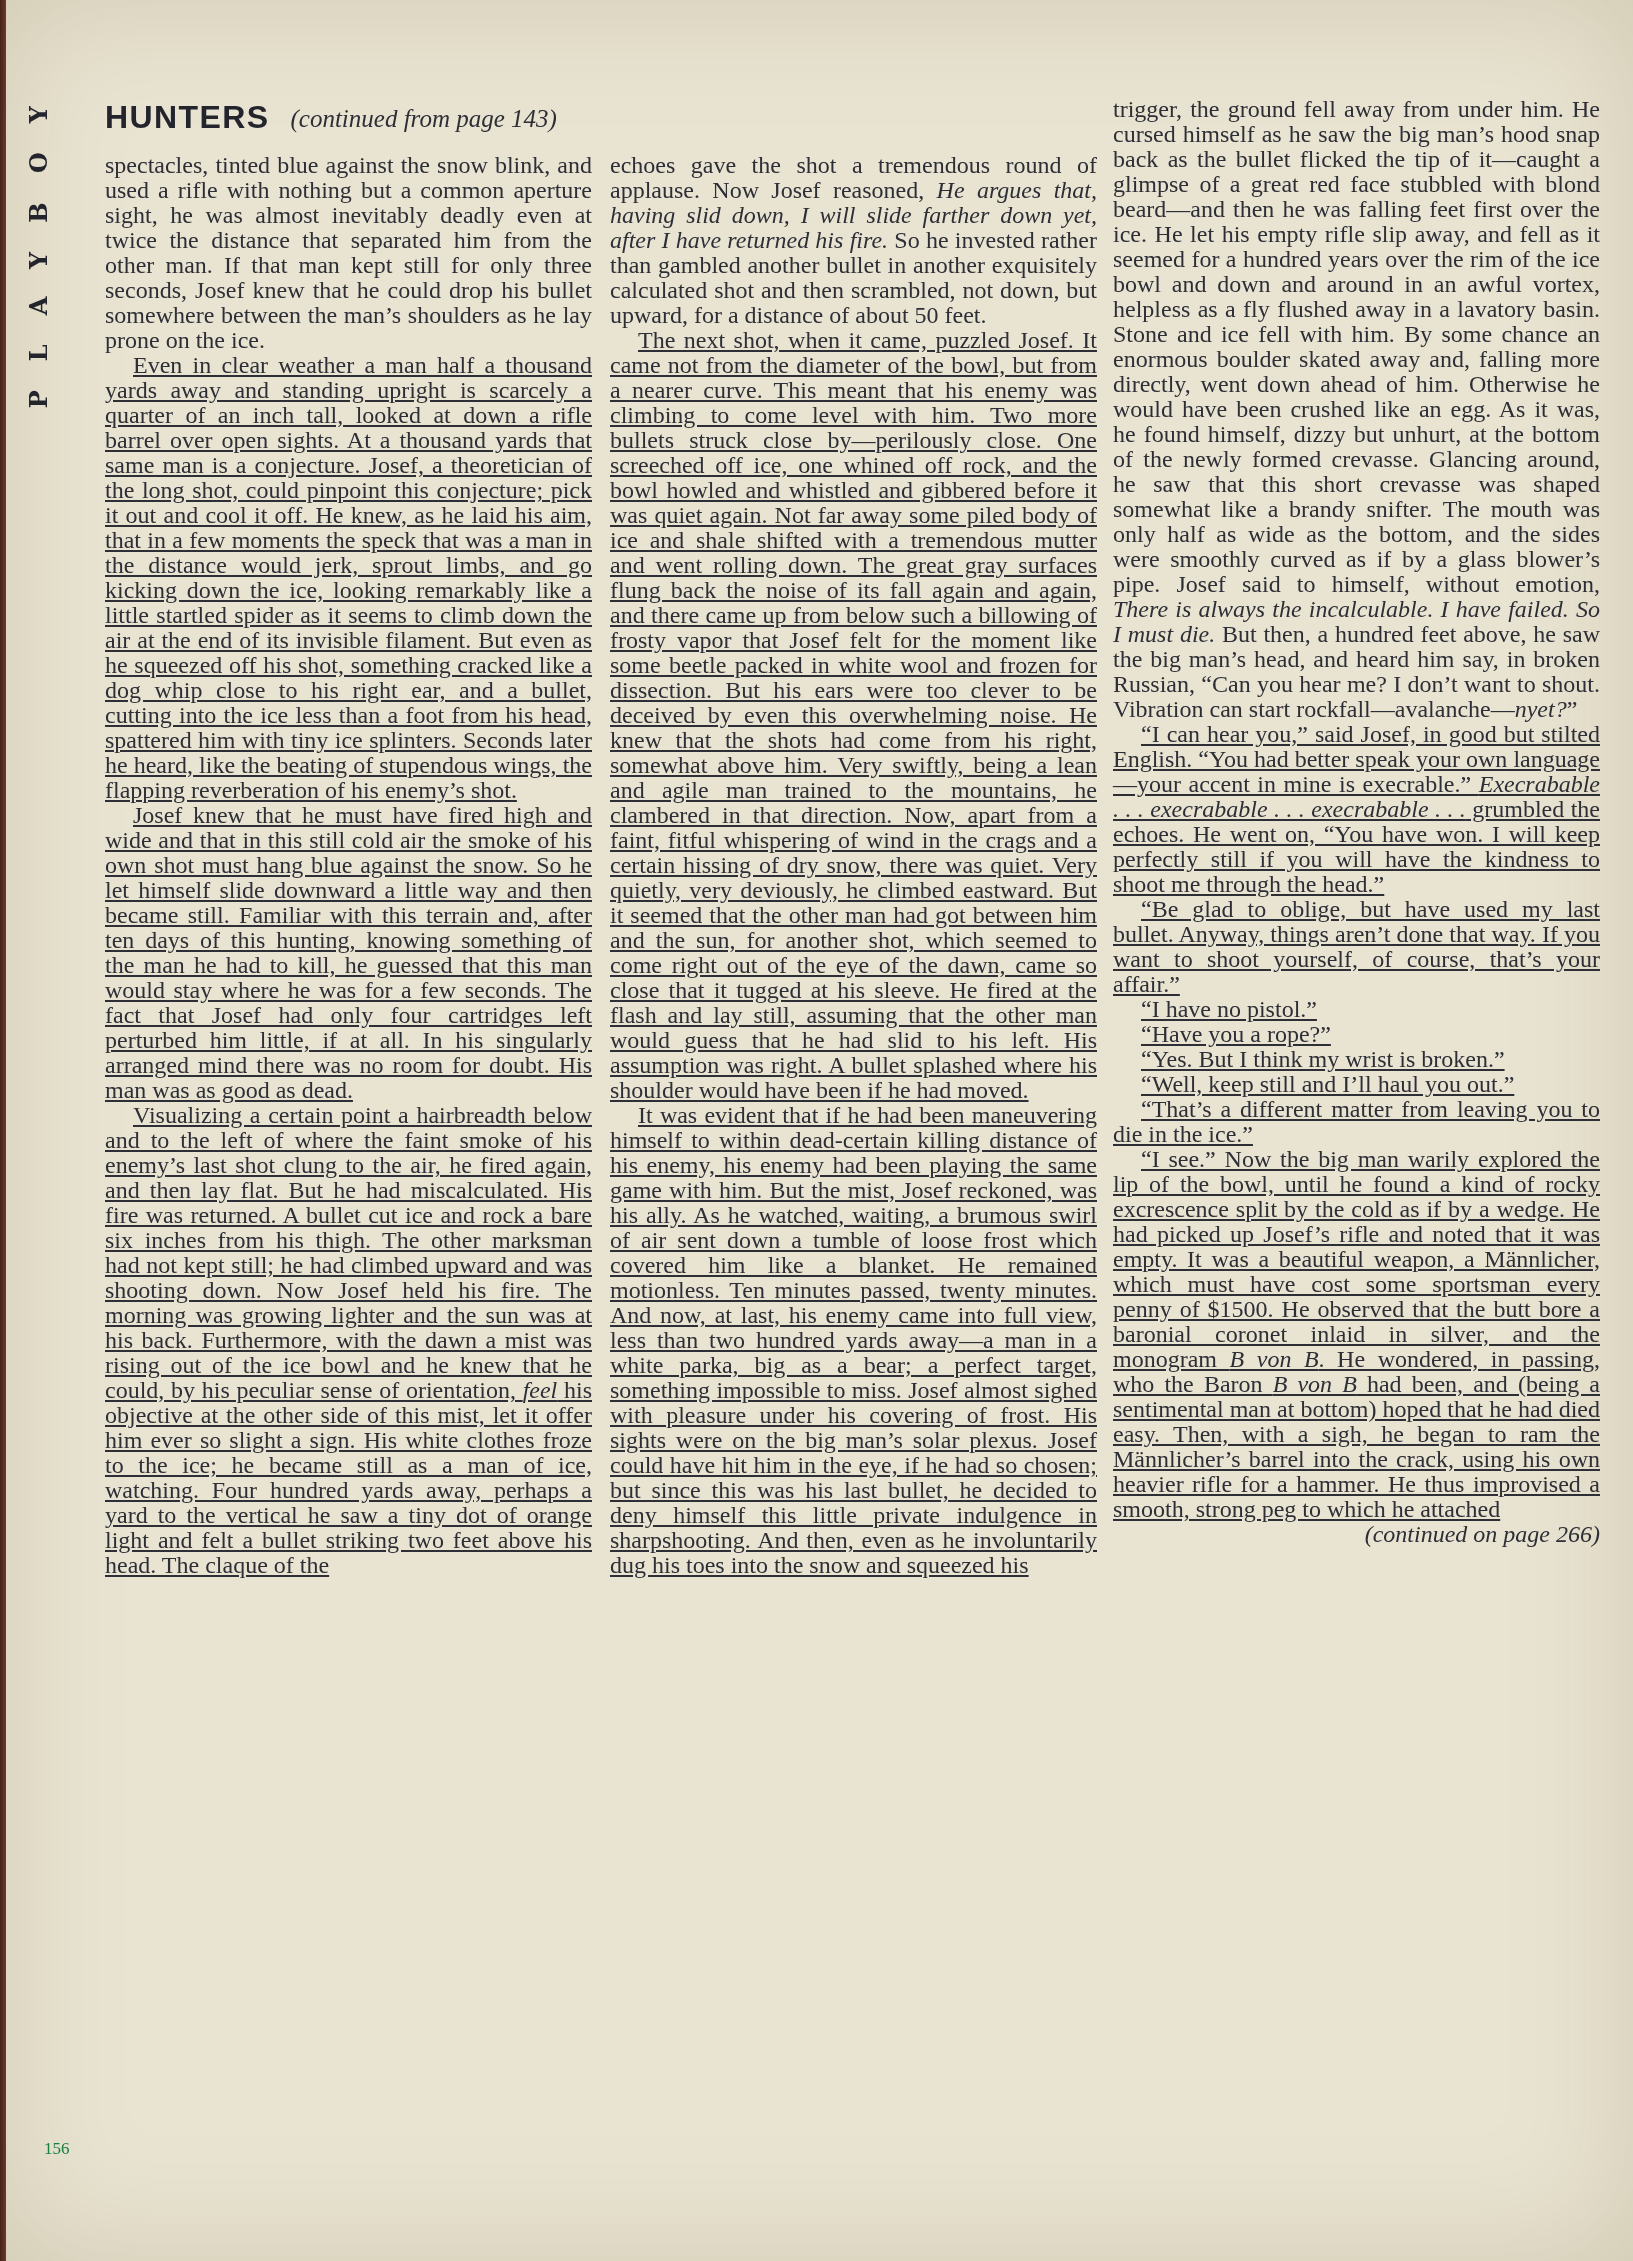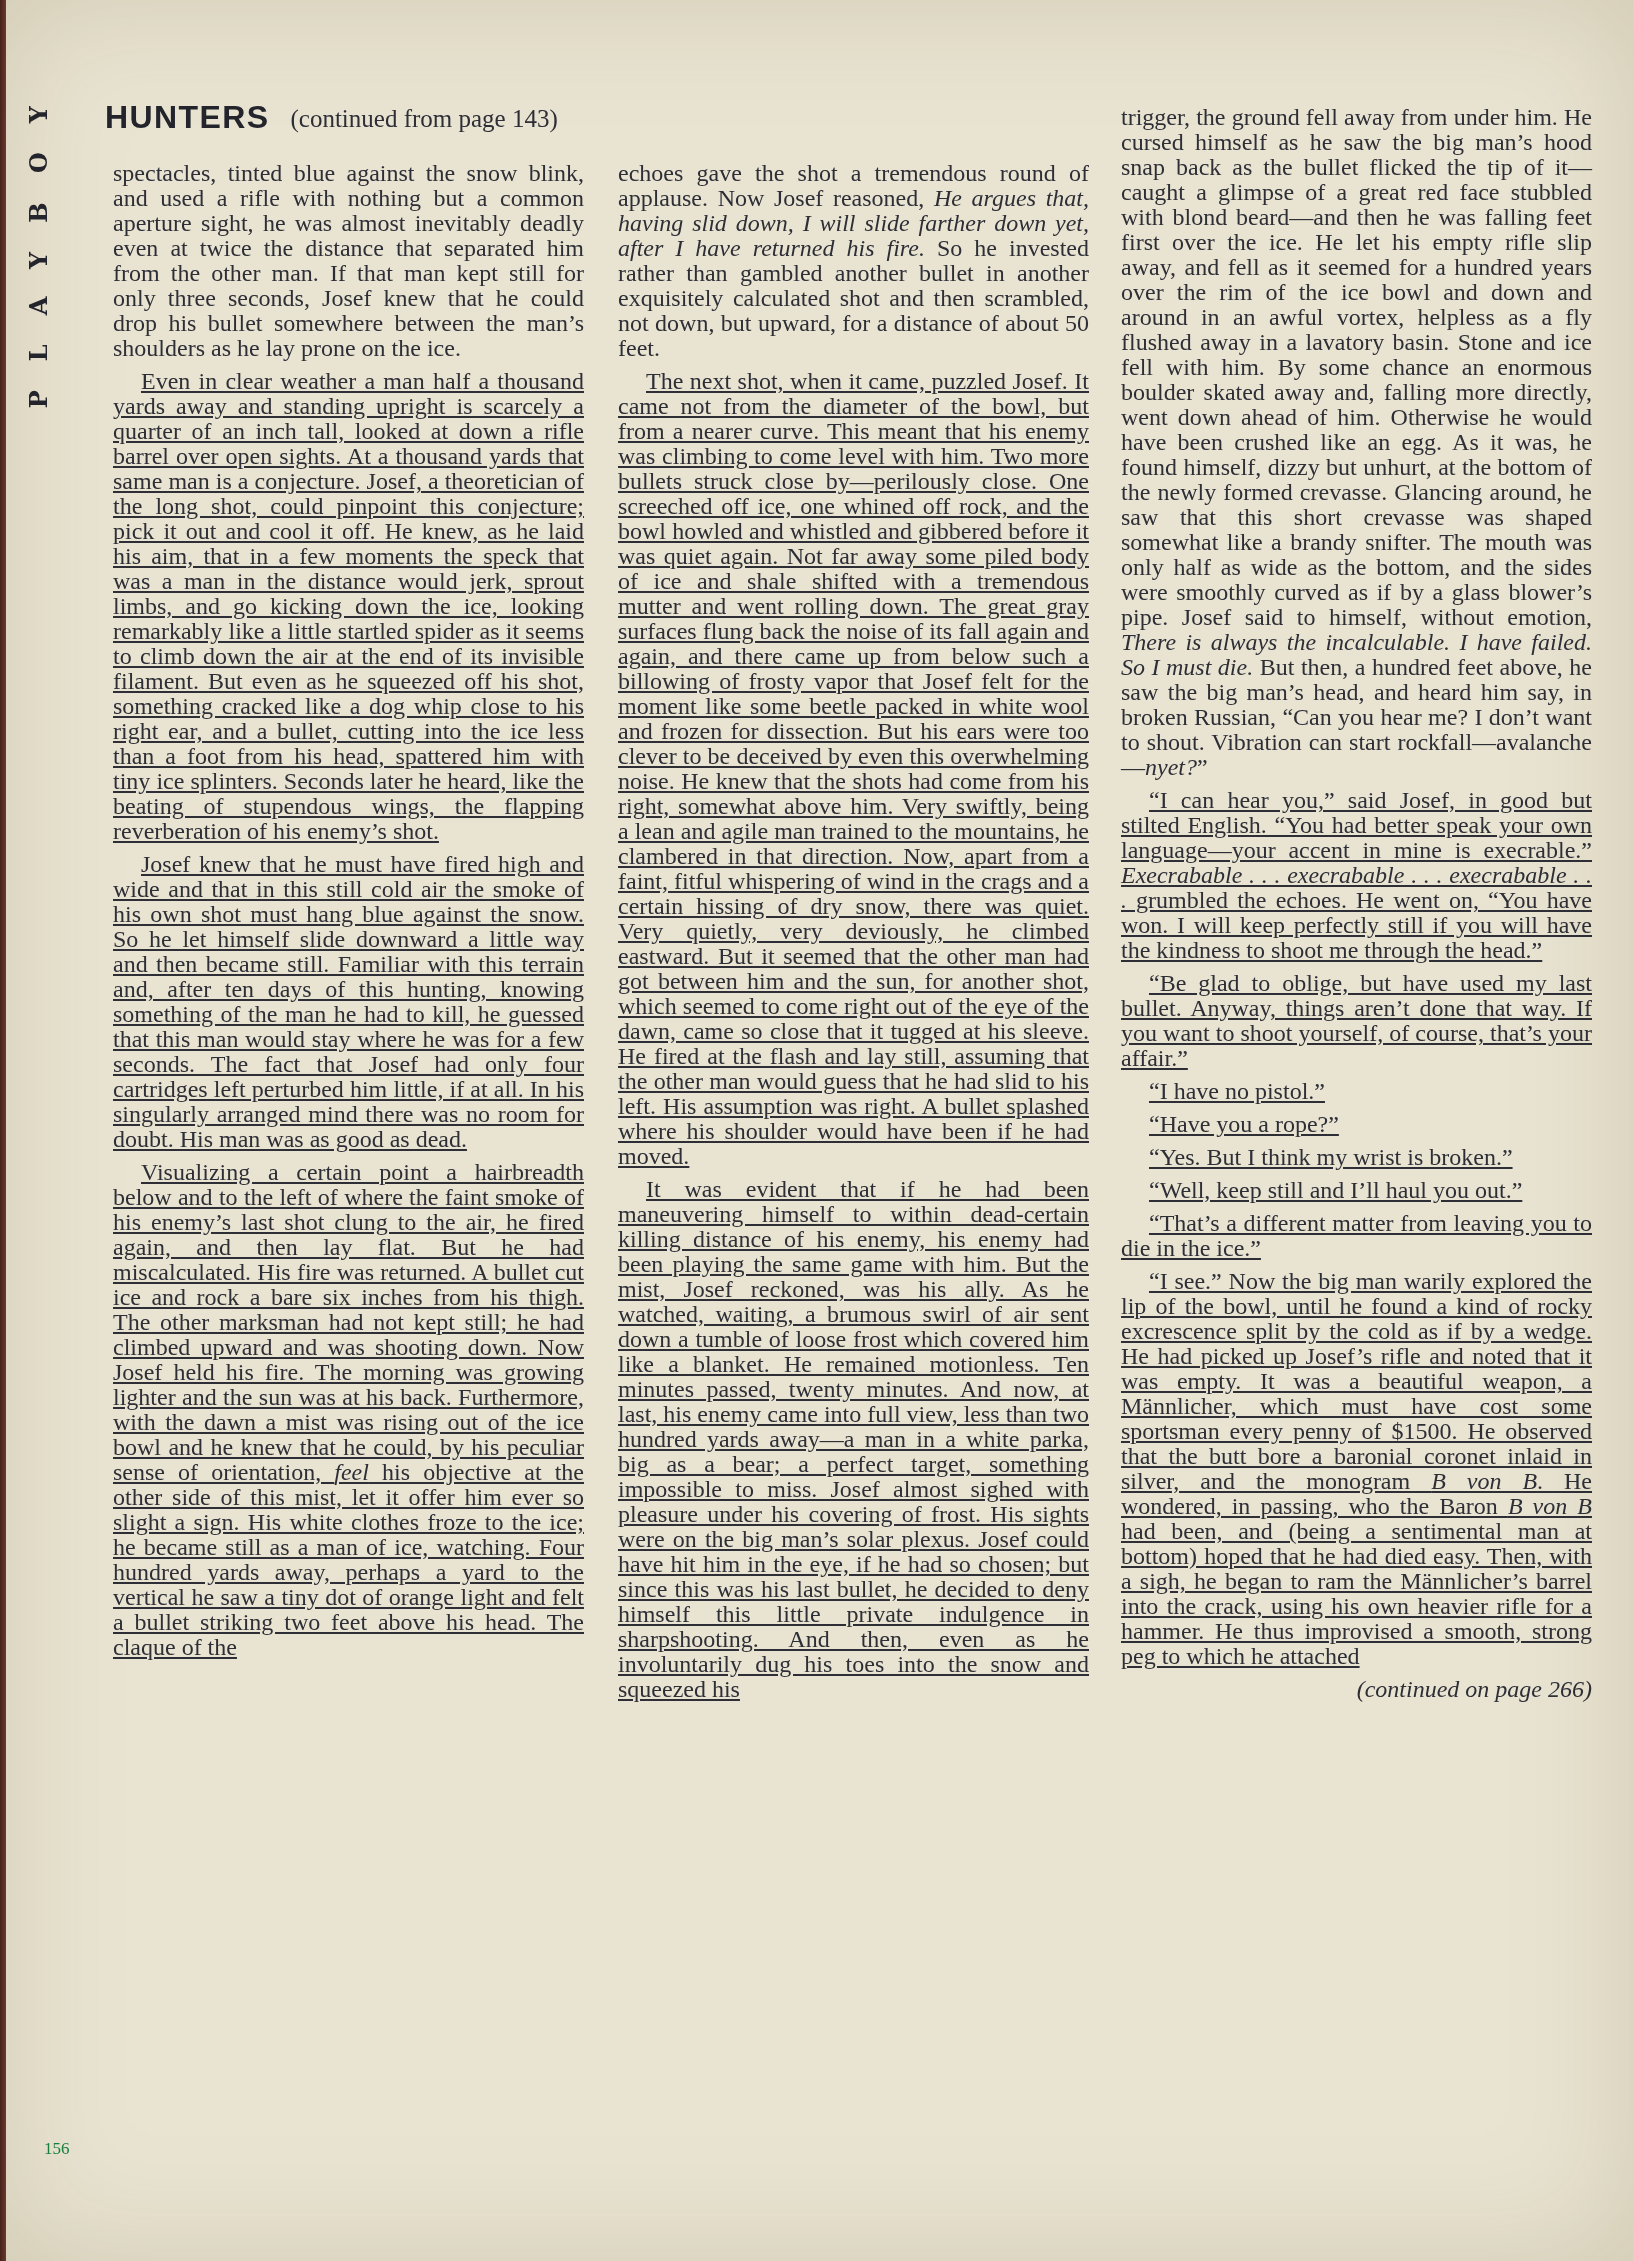--- a/index.html
+++ b/index.html
@@ -47,37 +47,38 @@
     margin: 0;
     font-family: "Liberation Sans", sans-serif;
     font-weight: bold;
     font-size: 32px;
     letter-spacing: 1.4px;
     line-height: 1;
     color: #23242c;
   }
   .subtitle {
     font-family: "Liberation Serif", serif;
+    font-style: italic;
     font-size: 25px;
     color: #2d2e36;
   }
   .col {
     position: absolute;
     width: 487px;
     font-family: "Liberation Serif", "DejaVu Serif", serif;
     font-size: 24px;
     line-height: 25px;
     text-align: justify;
     hyphens: none;
     color: #2d2e36;
   }
   #col1 { left: 105px;  top: 153px; }
   #col2 { left: 610px;  top: 153px; }
   #col3 { left: 1113px; top: 97px; }
-  .para { margin: 8px; }
+  .para { margin: 0; }
   .para.indent { text-indent: 28px; text-decoration: underline; }
   .para.align-right { text-align: right; }
   .para em { font-style: italic; }
   .page-num {
     position: absolute;
     left: 44px;
     top: 2139px;
     font-family: Liberation Serif, serif;
     font-size: 17px;
     color: #15803d;

